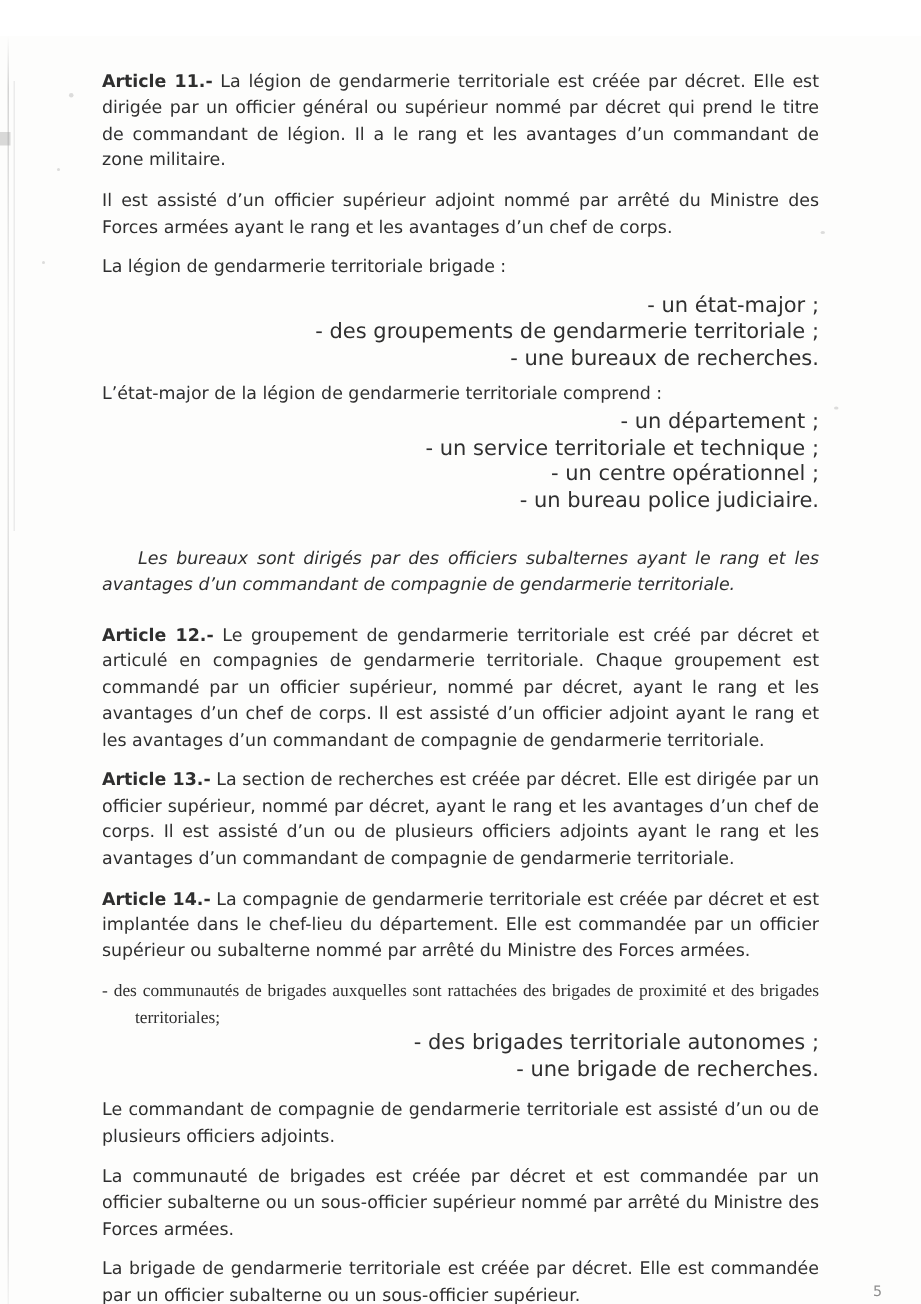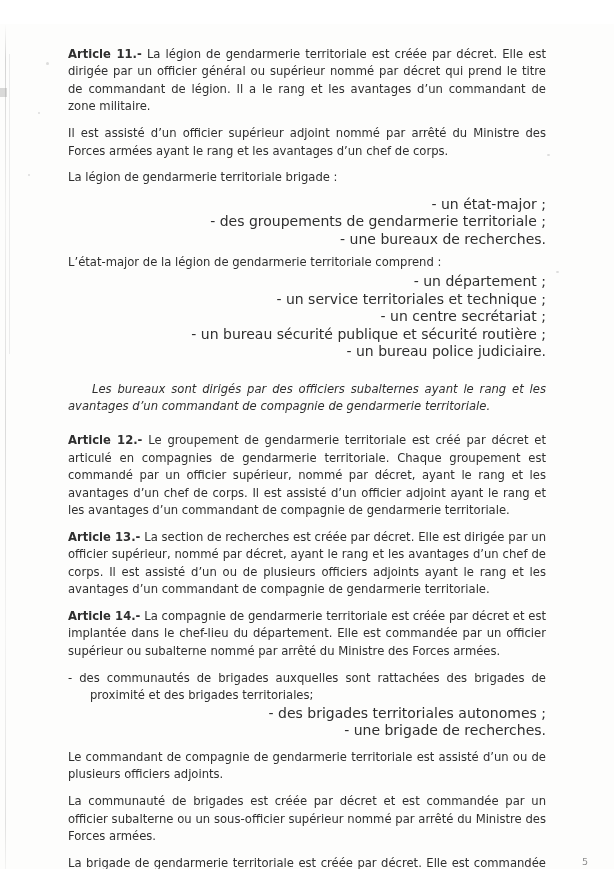--- a/index.html
+++ b/index.html
@@ -108,20 +108,21 @@
     margin-top: 0px;
     margin-bottom: 9.5px;
   }
   .wrapitem {
     padding-left: 22px;
     text-indent: -22px;
     text-align: justify;
     color: #2f2f2f;
     font-size: 11.6px;
     line-height: 17.4px;
+    font-family: Liberation Serif, serif;
   }
   .indent-first {
     text-indent: 24px;
     font-style: italic;
   }
   .spacer-lg { height: 11px; }
   .spacer-md { height: 7px; }
   #page-number {
     position: absolute;
     right: 26px;
@@ -158,42 +159,41 @@
     <div class="listgroup compact">
       <div class="listitem">- un état-major ;</div>
       <div class="listitem">- des groupements de gendarmerie territoriale ;</div>
       <div class="listitem">- une bureaux de recherches.</div>
     </div>
 
     <p class="para-tight">L’état-major de la légion de gendarmerie territoriale comprend :</p>
 
     <div class="listgroup tight">
       <div class="listitem">- un département ;</div>
-      <div class="listitem">- un service territoriales et technique ;</div>
-      <div class="listitem">- un centre secrétariat ;</div>
-      <div class="listitem">- un bureau sécurité publique et sécurité routière ;</div>
+      <div class="listitem">- un service territoriale et technique ;</div>
+      <div class="listitem">- un centre opérationnel ;</div>
       <div class="listitem">- un bureau police judiciaire.</div>
     </div>
 
     <div class="spacer-lg"></div>
 
     <p class="para indent-first">Les bureaux sont dirigés par des officiers subalternes ayant le rang et les avantages d’un commandant de compagnie de gendarmerie territoriale.</p>
 
     <div class="spacer-md"></div>
 
     <p class="para art"><span class="art-label">Article 12.-</span><span> Le groupement de gendarmerie territoriale est créé par décret et articulé en compagnies de gendarmerie territoriale. Chaque groupement est commandé par un officier supérieur, nommé par décret, ayant le rang et les avantages d’un chef de corps. Il est assisté d’un officier adjoint ayant le rang et les avantages d’un commandant de compagnie de gendarmerie territoriale.</span></p>
 
     <p class="para art"><span class="art-label">Article 13.-</span><span> La section de recherches est créée par décret. Elle est dirigée par un officier supérieur, nommé par décret, ayant le rang et les avantages d’un chef de corps. Il est assisté d’un ou de plusieurs officiers adjoints ayant le rang et les avantages d’un commandant de compagnie de gendarmerie territoriale.</span></p>
 
     <p class="para art"><span class="art-label">Article 14.-</span><span> La compagnie de gendarmerie territoriale est créée par décret et est implantée dans le chef-lieu du département. Elle est commandée par un officier supérieur ou subalterne nommé par arrêté du Ministre des Forces armées.</span></p>
 
 
     <div class="listgroup">
       <div class="wrapitem">- des communautés de brigades auxquelles sont rattachées des brigades de proximité et des brigades territoriales;</div>
-      <div class="listitem">- des brigades territoriales autonomes ;</div>
+      <div class="listitem">- des brigades territoriale autonomes ;</div>
       <div class="listitem">- une brigade de recherches.</div>
     </div>
 
     <p class="para">Le commandant de compagnie de gendarmerie territoriale est assisté d’un ou de plusieurs officiers adjoints.</p>
 
     <p class="para">La communauté de brigades est créée par décret et est commandée par un officier subalterne ou un sous-officier supérieur nommé par arrêté du Ministre des Forces armées.</p>
 
     <p class="para">La brigade de gendarmerie territoriale est créée par décret. Elle est commandée par un officier subalterne ou un sous-officier supérieur.</p>
 
   </div>

